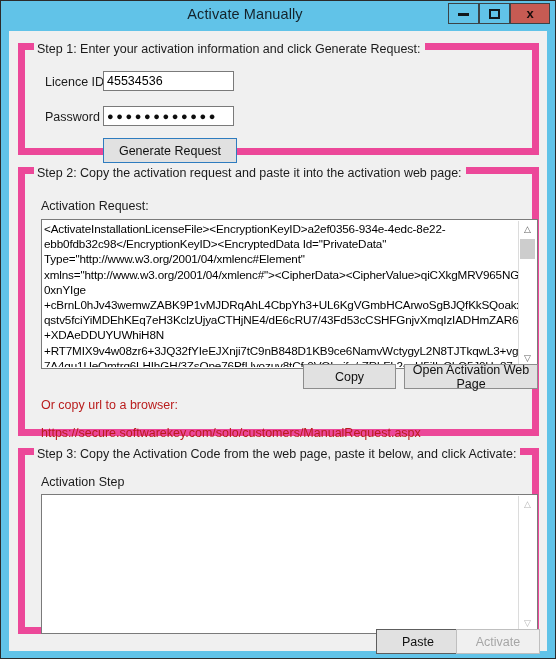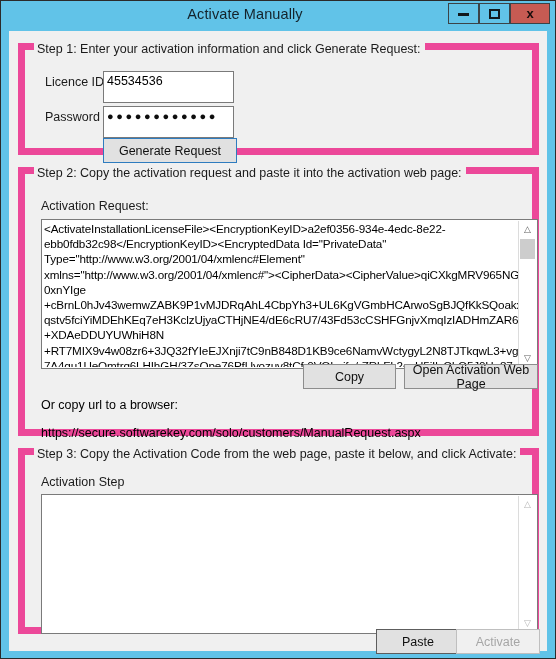--- a/index.html
+++ b/index.html
@@ -114,21 +114,21 @@
   
   .tinput {
     position: absolute;
     box-sizing: border-box;
     background: #ffffff;
     border: 1px solid #7a7a7a;
     font-size: 12.5px;
     color: #000000;
     padding: 0 0 0 3px;
     line-height: 19px;
-    height: 32px;
+    height: 20px;
     overflow: hidden;
     white-space: nowrap;
   }
   .pw-dots {
     letter-spacing: 2.6px;
     font-size: 11px;
     color: #0d0d0d;
   }
 
   
@@ -211,21 +211,21 @@
     position: absolute;
     left: 1px;
     width: 15px;
     background: #cdcdcd;
   }
 
   
   .stext {
     position: absolute;
     font-size: 12.5px;
-    color: #000000;
+    color: #b91c1c;
     white-space: nowrap;
   }
 </style>
 </head>
 <body>
 
 <div id="window">
 
   <div id="titlebar">
     <div id="title-text">Activate Manually</div>

